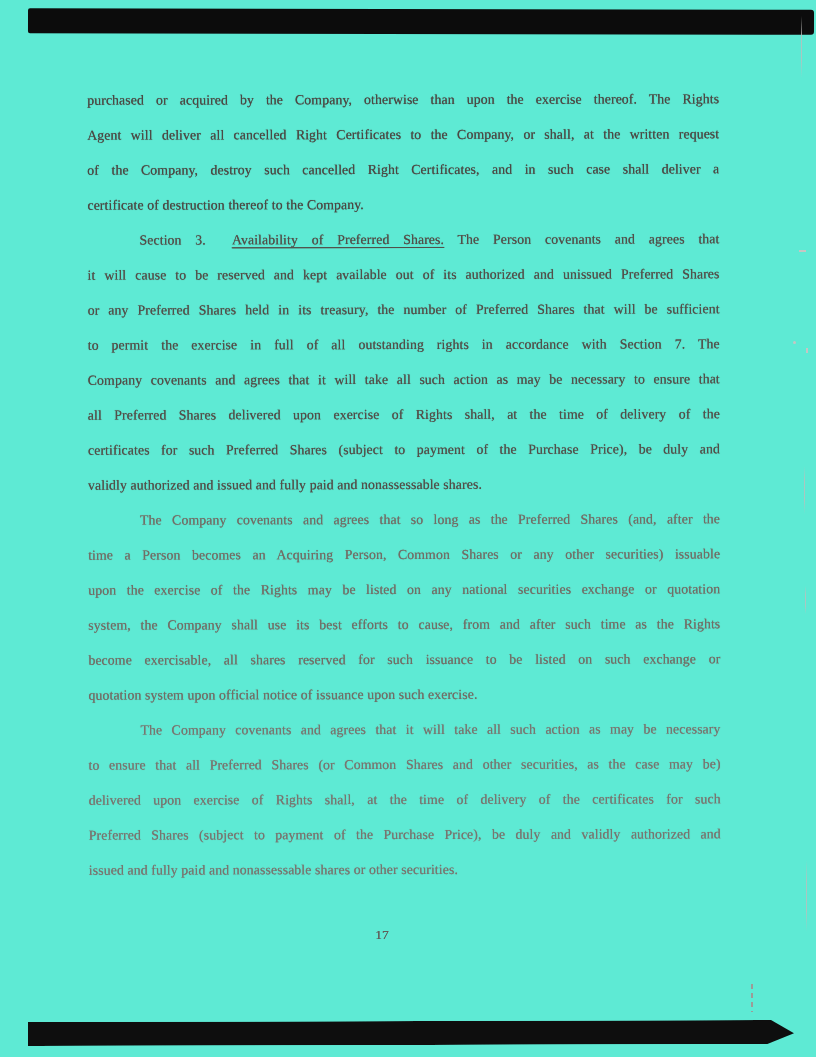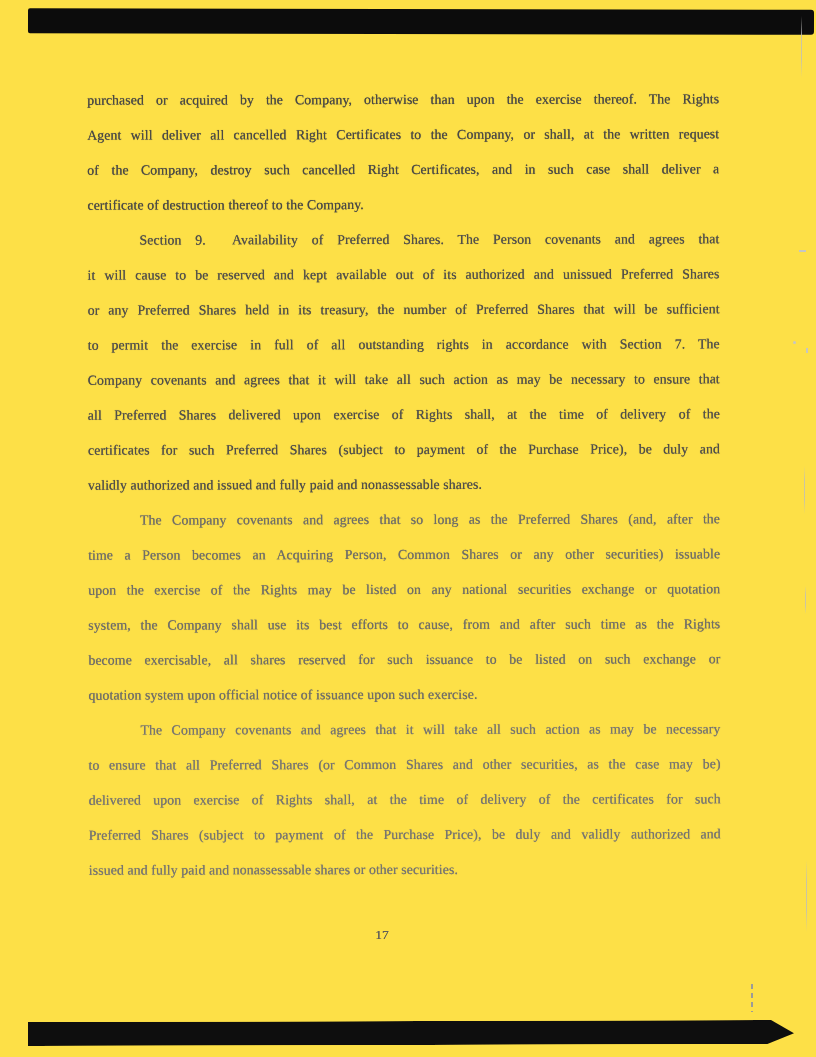--- a/index.html
+++ b/index.html
@@ -1,21 +1,21 @@
 <!DOCTYPE html>
 <html><head>
 <meta charset="utf-8">
 <style>
   html,body{margin:0;padding:0;}
   body{
     width:816px;height:1057px;position:relative;overflow:hidden;
     background:#ffffff;
     font-family:"Liberation Serif","DejaVu Serif",serif;
   }
-  .page{position:absolute;inset:0;background:#fde047;}
+  .page{position:absolute;inset:0;background:#5eead4;}
   
   .bar-top{
     position:absolute;left:28px;top:9px;width:786px;height:25px;
     background:#0c0c0c;border-radius:2px 3px 3px 2px;
     transform:rotate(0.12deg);
   }
   .bar-bottom{
     position:absolute;left:28px;top:1021px;width:766px;height:24px;
     background:#0e0e0e;transform:rotate(-0.15deg);
     clip-path:polygon(0 0,97% 0,100% 55%,96.5% 100%,0 100%);
@@ -40,21 +40,21 @@
     transform:rotate(-0.12deg);
   }
   .line{
     font-size:13.8px;line-height:35px;letter-spacing:.1px;
     text-align:justify;text-align-last:justify;
     text-shadow:0 0 .7px currentColor;
   }
   .line.last{text-align-last:left;}
   .line.first{text-indent:52px;}
   .tab-gap{display:inline-block;width:26px;}
-  .u{text-underline-offset:2.5px;}
+  .u{text-decoration:underline;text-underline-offset:2.5px;}
   .ink-a{color:#4b4a45;}
   .ink-b{color:#52504a;}
   .ink-c{color:#716f67;}
   .ink-d{color:#787670;}
   .pageno{
     position:absolute;top:927px;left:88px;width:588px;
     text-align:center;font-size:13.5px;color:#5f5e59;
     text-shadow:0 0 .6px currentColor;
   }
 </style>
@@ -73,21 +73,21 @@
   <div class="streak st2"></div>
   <div class="streak st3"></div>
   <div class="streak st4"></div>
   <div class="dash-col"></div>
 
   <div class="text-block" id="text-block">
       <div class="line ink-a">purchased or acquired by the Company, otherwise than upon the exercise thereof.  The Rights</div>
       <div class="line ink-a">Agent will deliver all cancelled Right Certificates to the Company, or shall, at the written request</div>
       <div class="line ink-a">of the Company, destroy such cancelled Right Certificates, and in such case shall deliver a</div>
       <div class="line ink-a last">certificate of destruction thereof to the Company.</div>
-      <div class="line ink-b first"><span>Section 9.</span><span class="tab-gap"></span><span class="u">Availability of Preferred Shares.</span><span> The Person covenants and agrees that</span></div>
+      <div class="line ink-b first"><span>Section 3.</span><span class="tab-gap"></span><span class="u">Availability of Preferred Shares.</span><span> The Person covenants and agrees that</span></div>
       <div class="line ink-b">it will cause to be reserved and kept available out of its authorized and unissued Preferred Shares</div>
       <div class="line ink-b">or any Preferred Shares held in its treasury, the number of Preferred Shares that will be sufficient</div>
       <div class="line ink-b">to permit the exercise in full of all outstanding rights in accordance with Section 7.  The</div>
       <div class="line ink-b">Company covenants and agrees that it will take all such action as may be necessary to ensure that</div>
       <div class="line ink-b">all Preferred Shares delivered upon exercise of Rights shall, at the time of delivery of the</div>
       <div class="line ink-b">certificates for such Preferred Shares (subject to payment of the Purchase Price), be duly and</div>
       <div class="line ink-b last">validly authorized and issued and fully paid and nonassessable shares.</div>
       <div class="line ink-c first">The Company covenants and agrees that so long as the Preferred Shares (and, after the</div>
       <div class="line ink-c">time a Person becomes an Acquiring Person, Common Shares or any other securities) issuable</div>
       <div class="line ink-c">upon the exercise of the Rights may be listed on any national securities exchange or quotation</div>

